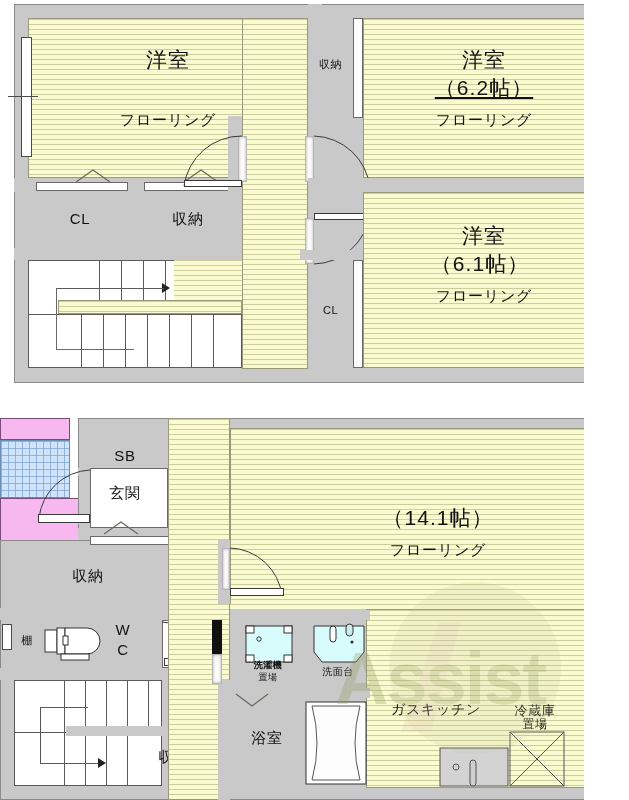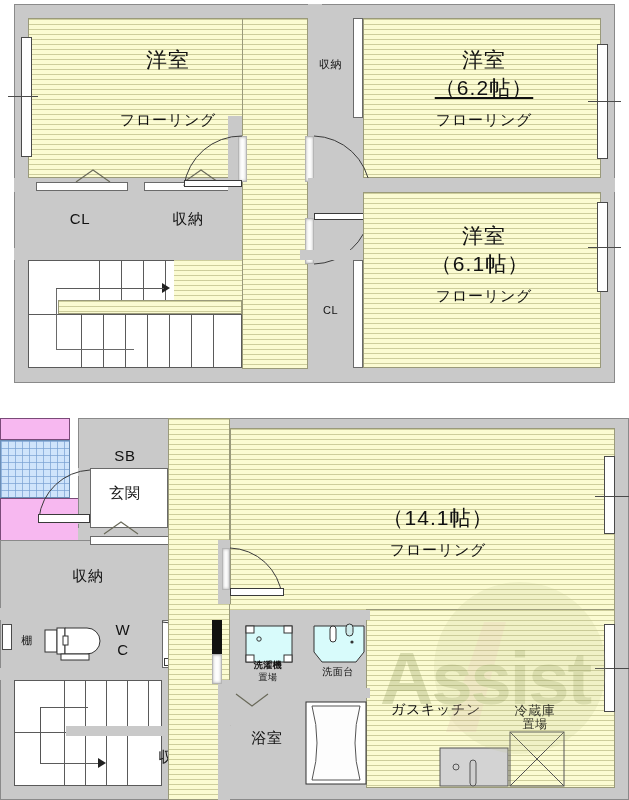--- a/index.html
+++ b/index.html
@@ -3,21 +3,21 @@
 <meta charset="utf-8">
 <style>
   * { box-sizing: border-box; }
   html, body {
     margin: 0; padding: 0;
     background: #ffffff;
     font-family: "Liberation Sans", "DejaVu Sans", sans-serif;
   }
   #page {
     position: relative;
-    width: 629px; height: 800px;
+    width: 584px; height: 800px;
     background: #ffffff;
     overflow: hidden;
   }
 
   
   .plan { position: absolute; }
   .wall {            
     position: absolute;
     background: #c9c9c9;
     border: 1px solid #8a8a8a;

